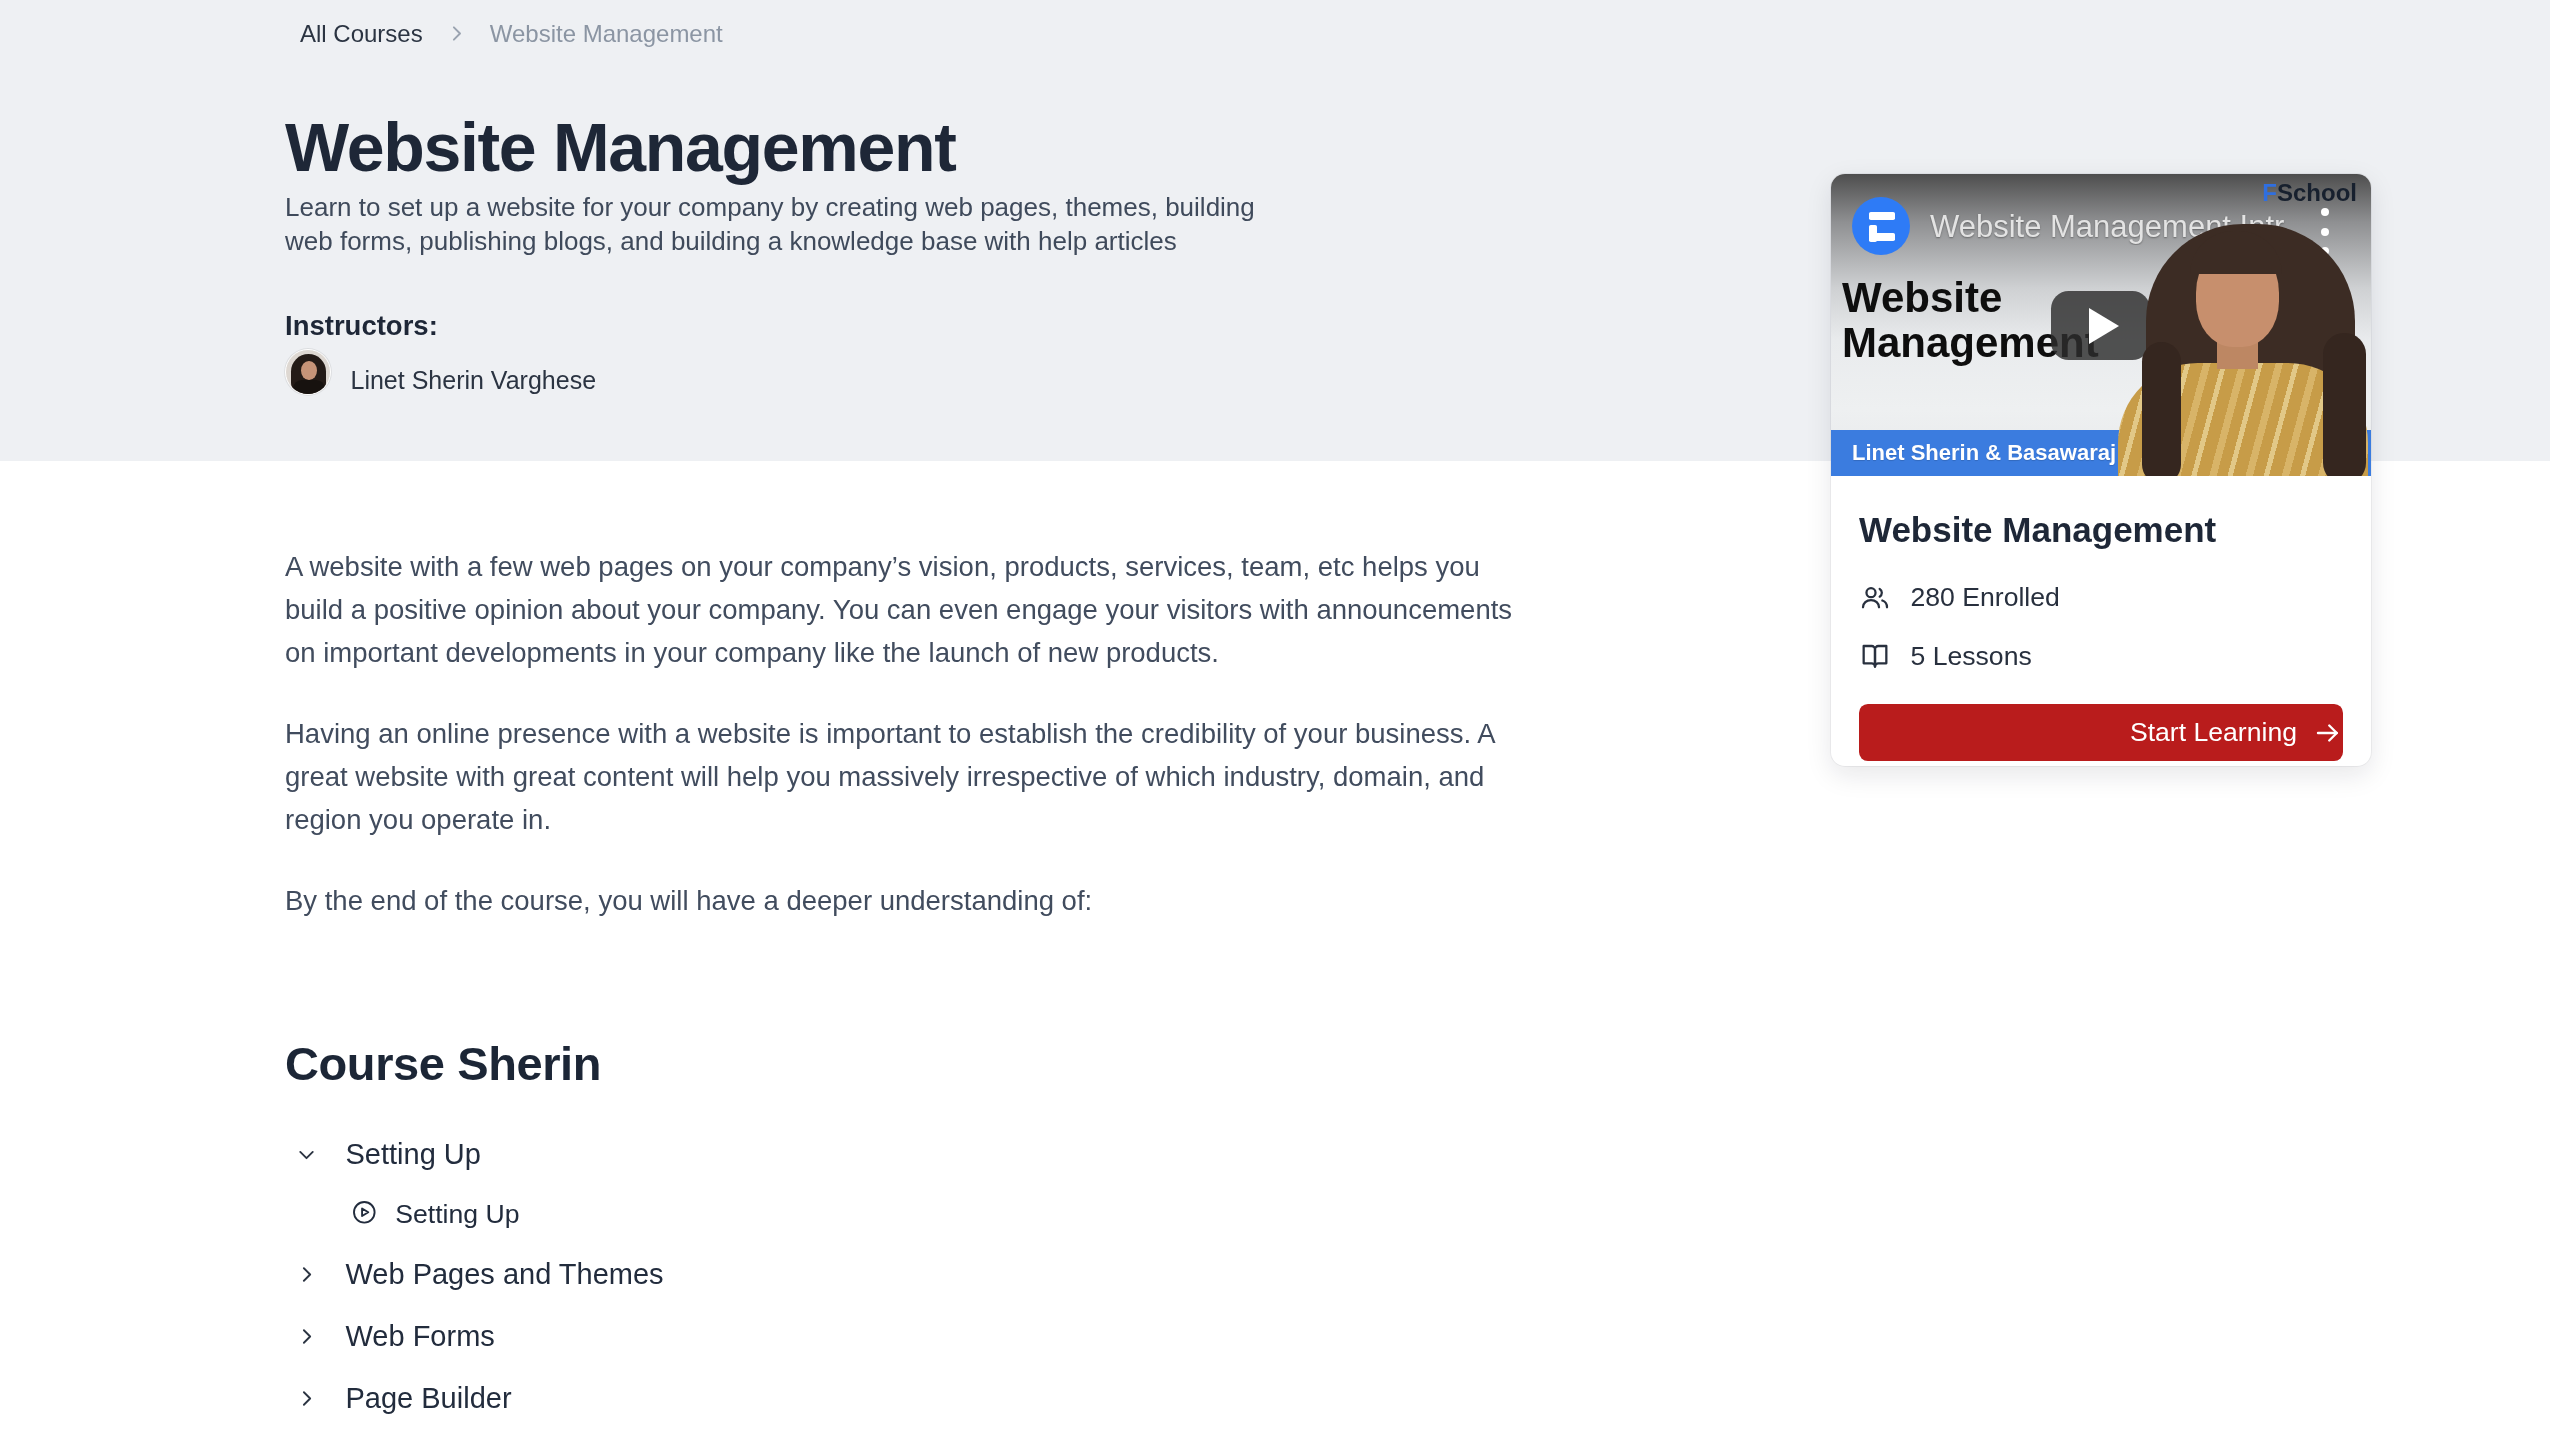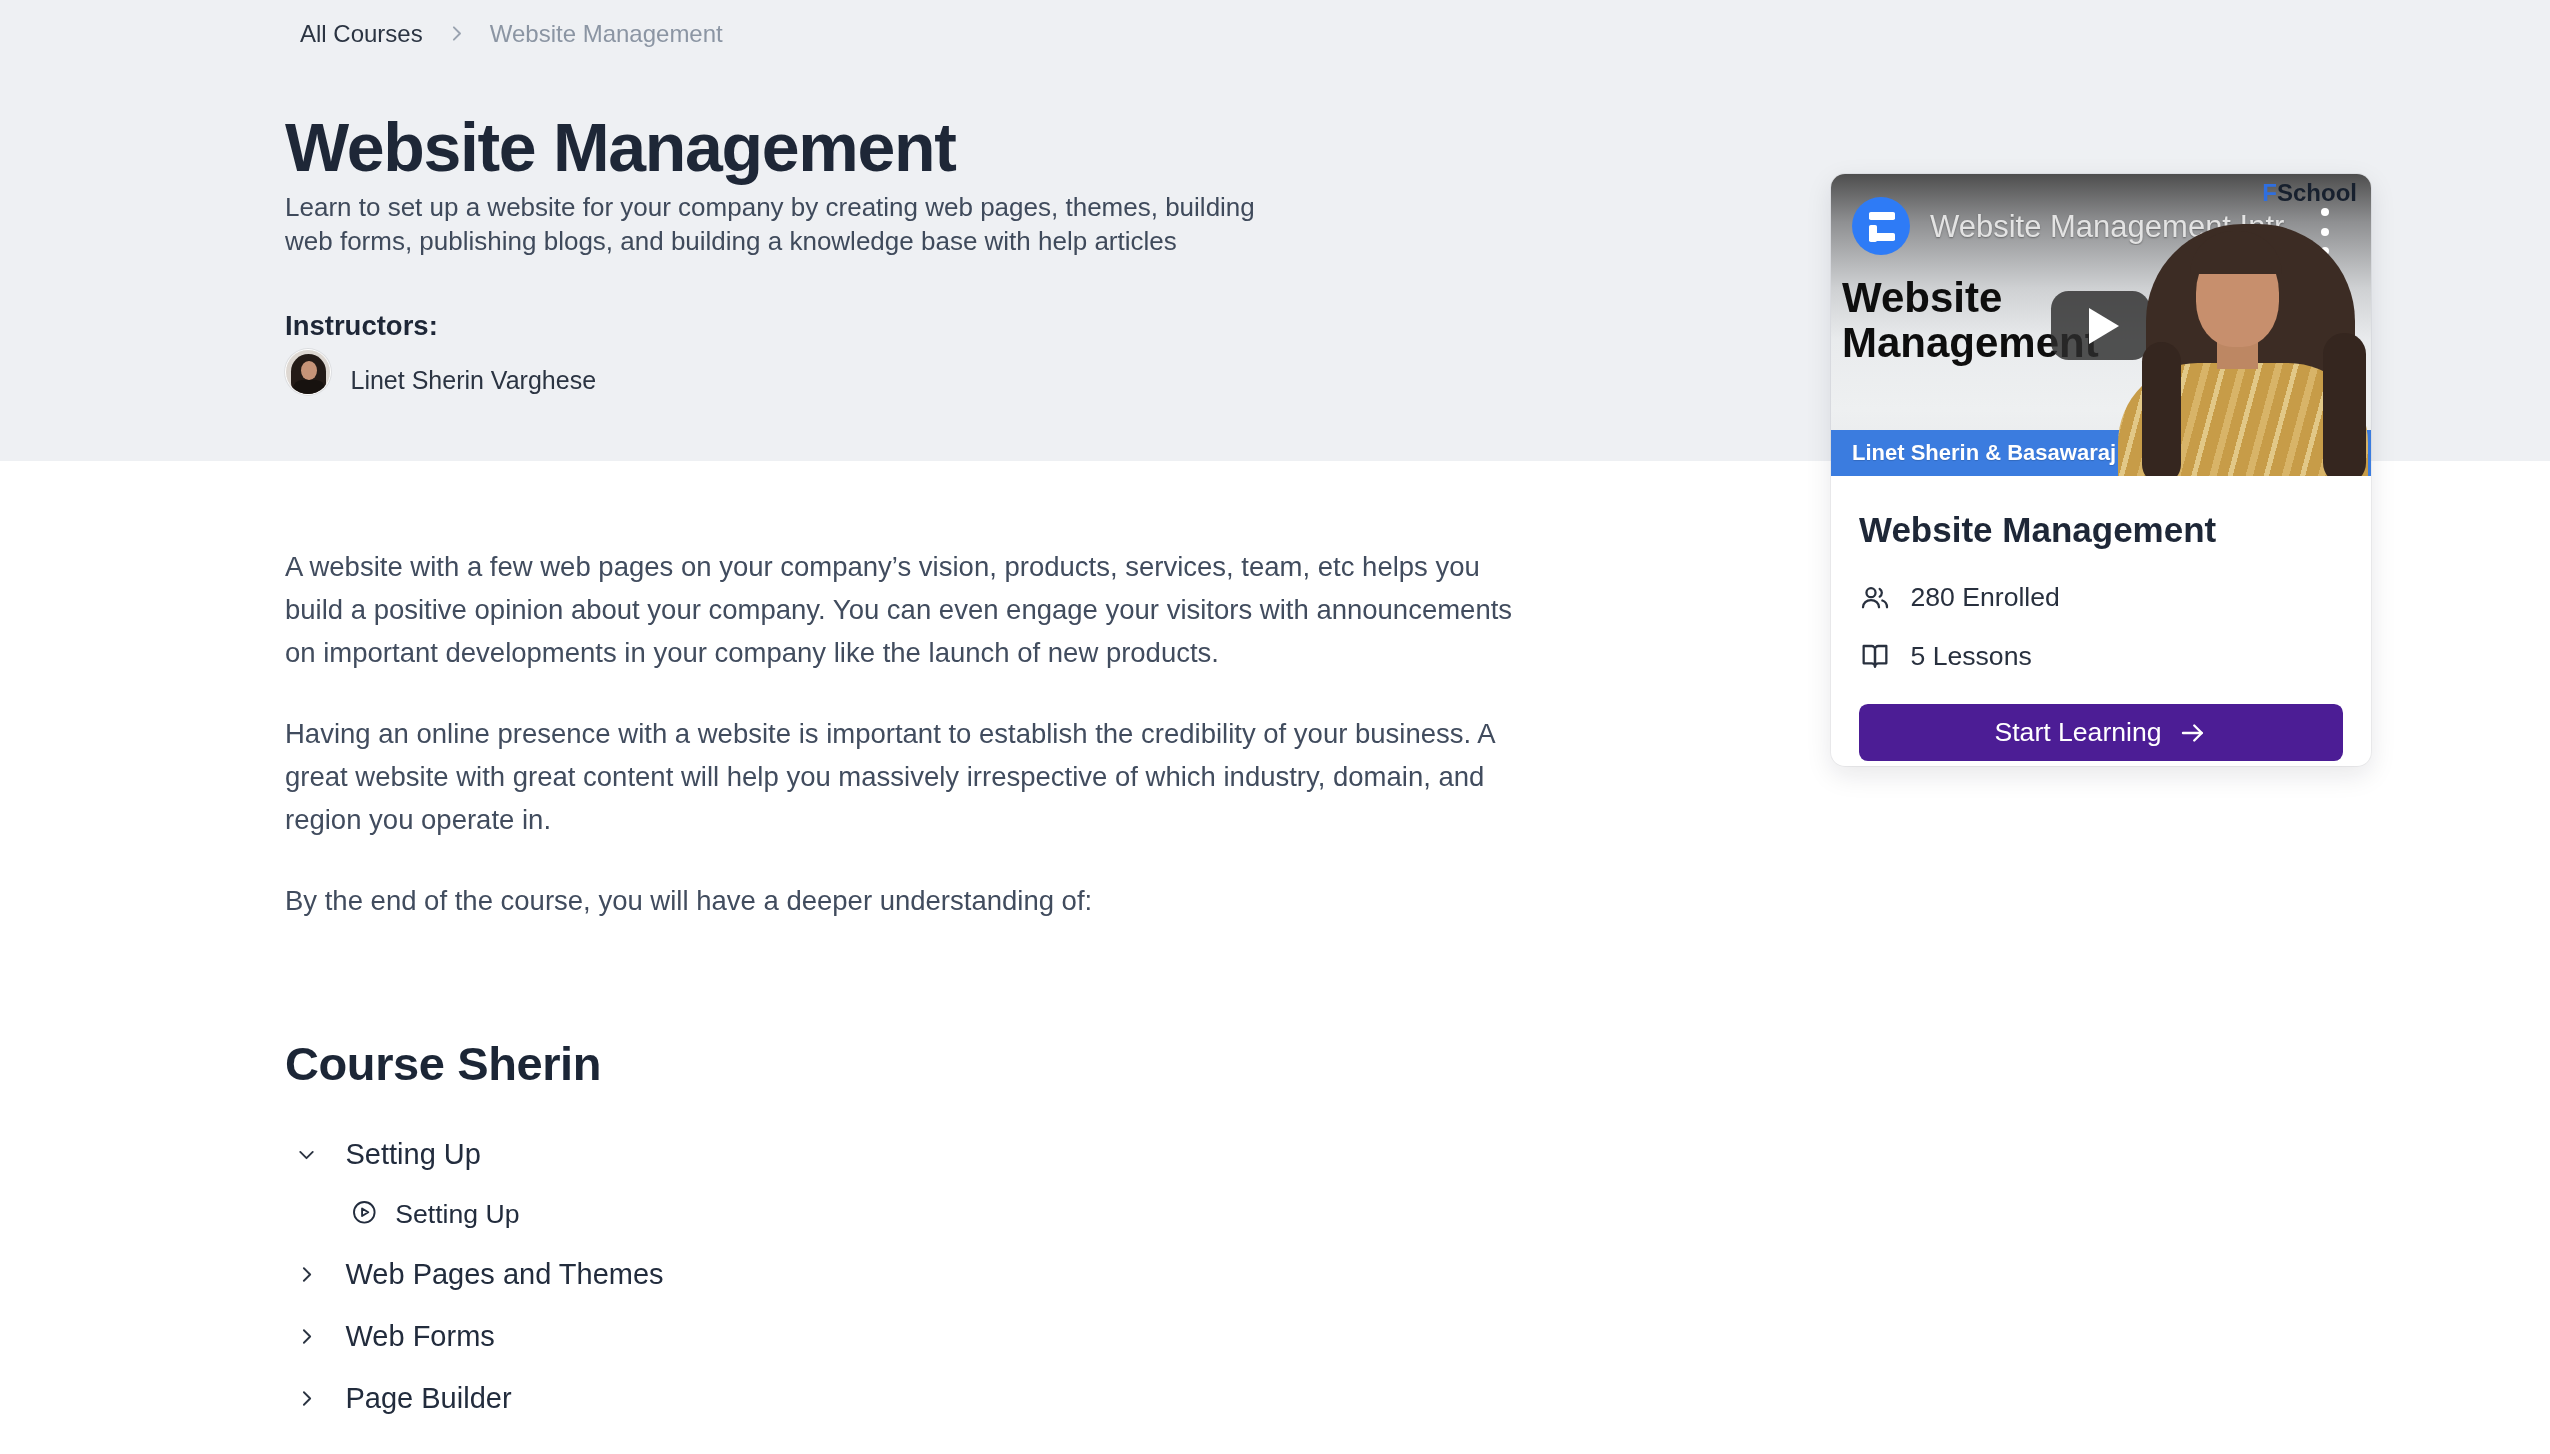--- a/index.html
+++ b/index.html
@@ -141,22 +141,22 @@
   .presenter .fringe { position:absolute; right:89px; top:57px; width:92px; height:43px; background:#3c2c24; border-radius:46px 46px 0 0; z-index:4; }
   .presenter .face { position:absolute; right:92px; top:69px; width:83px; height:104px; background:#c78f6d; border-radius:48% 48% 44% 44%; z-index:3; }
   .presenter .neck { position:absolute; right:113px; top:165px; width:41px; height:30px; background:#bd8763; z-index:2; }
 
   .card-info { padding:32px 28px 0 28px; }
   .card-title { font-size:35px; font-weight:700; color:#1e2737; margin:1.8px 0 32px; }
   .meta-row { display:flex; align-items:center; gap:19.5px; margin-bottom:26.6px; }
   .meta-text { font-size:26.6px; color:#28303e; }
   .meta-icon { width:32px; height:32px; flex:0 0 auto; }
   .cta-button {
-    margin-top:32px; height:57px; border-radius:8.9px; background:#4c1d95;
-    display:flex; align-items:center; justify-content:center; gap:16px;
+    margin-top:32px; height:57px; border-radius:8.9px; background:#b91c1c;
+    display:flex; align-items:center; justify-content:flex-end; gap:16px;
     cursor:pointer;
   }
   .cta-label { color:#ffffff; font-size:26.6px; }
   .cta-arrow { width:30px; height:30px; }
 </style>
 </head>
 <body>
 
 <div class="hero-band"></div>
 

